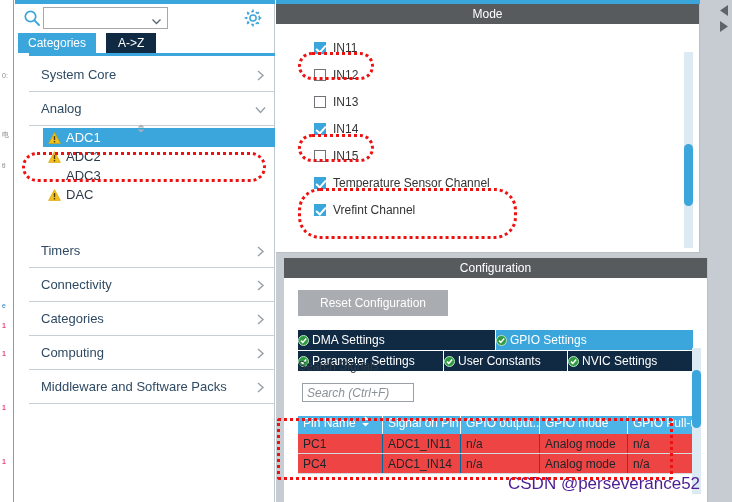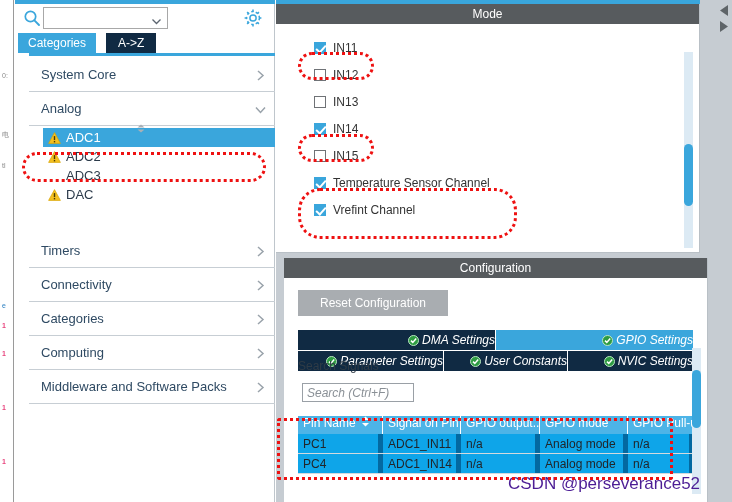--- a/index.html
+++ b/index.html
@@ -129,24 +129,23 @@
   .reset-btn {
     margin: 12px 0 0 14px; width: 150px; height: 26px;
     background: #a9adb1; color: #ffffff; font-size: 12px;
     display: flex; align-items: center; justify-content: center;
     border: none;
   }
   .settings-tabs { margin: 14px 0 0 14px; width: 396px; }
   .strow { display: flex; height: 21px; }
   .stab {
     background: #102a43; color: #ffffff; font-size: 12px;
-    display: flex; align-items: center; justify-content: flex-end;
+    display: flex; align-items: center; justify-content: flex-start;
     border-right: 1px solid #ffffff; border-bottom: 1px solid #ffffff;
     gap: 3px;
-    font-style: italic;
   }
   .stab.active { background: #3aa6dc; }
   .ok-badge {
     width: 11px; height: 11px; flex: 0 0 auto;
   }
 
   .search-signals-label {
     position: absolute; left: 14px; top: 101px; font-size: 12px;
     color: #2f3b46; height: 14px; overflow: hidden;
   }
@@ -162,21 +161,21 @@
   .thead { display: flex; height: 18px; }
   .th {
     background: #4db4e7; color: #ffffff; font-size: 12px;
     display: flex; align-items: flex-start; padding-left: 5px;
     border-right: 1px solid #ffffff; overflow: hidden; white-space: nowrap;
   }
   .sort-arrows { margin-left: 5px; width: 9px; height: 11px; }
   .trow { display: flex; height: 20px; border-bottom: 1px solid #d4dade; }
   .td {
     font-size: 12px; color: #21262b; display: flex; align-items: center;
-    padding-left: 5px; border-right: 5px solid #0369a1; background: #0ea5e9;
+    padding-left: 5px; border-right: 1px solid #0369a1; background: #ef4444;
     overflow: hidden; white-space: nowrap;
   }
 
   
   .vscroll-track {
     position: absolute; background: #dceaf4;
   }
   .vscroll-thumb {
     position: absolute; background: #3aa6dc; border-radius: 5px;
   }

